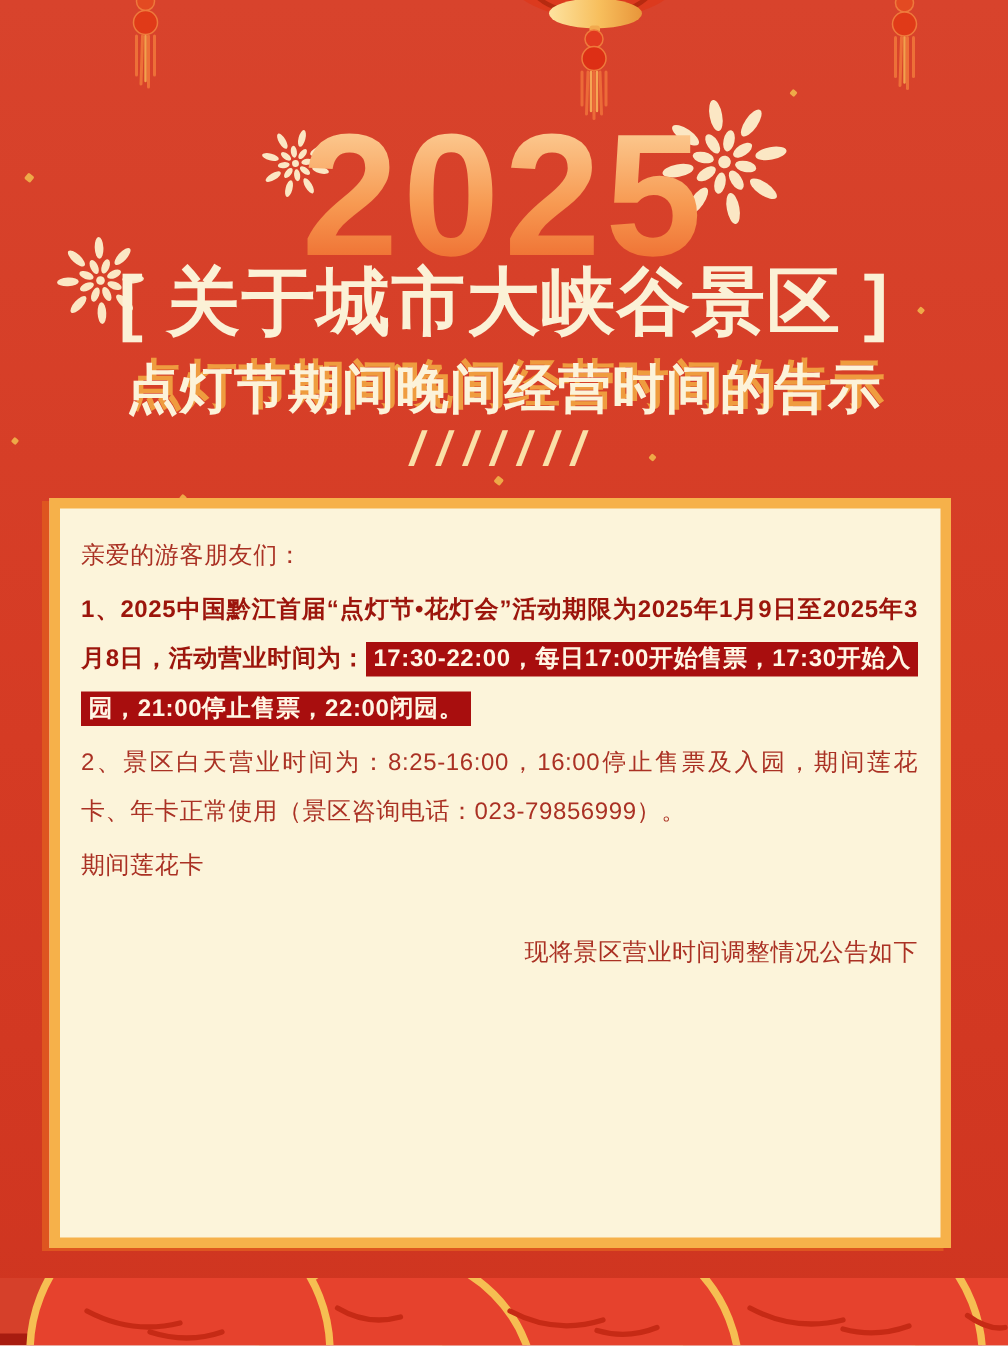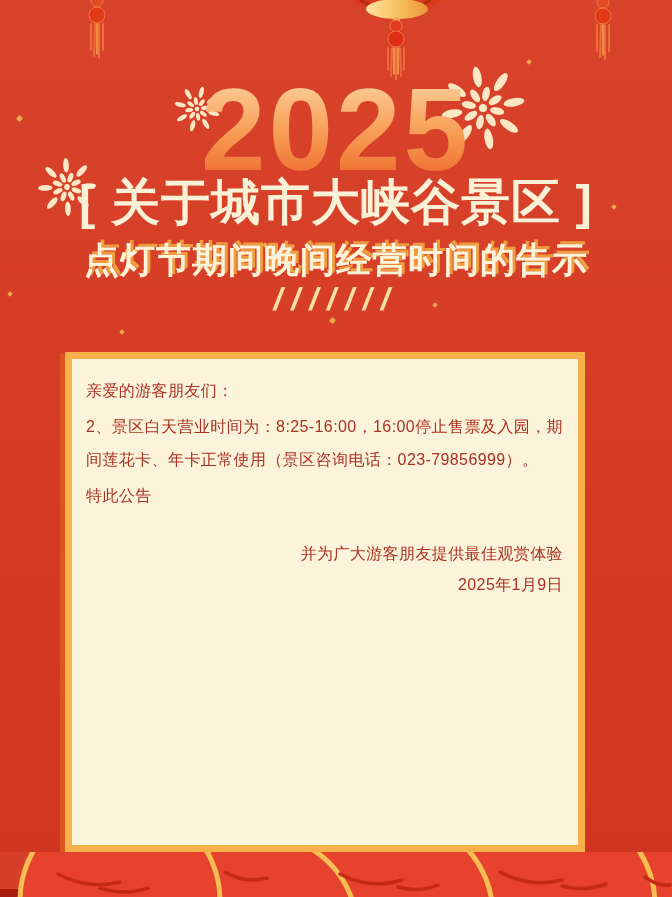--- a/index.html
+++ b/index.html
@@ -34,24 +34,23 @@
     font-size:35px;line-height:1.1;font-weight:bold;color:#FCF3DA;
     text-shadow:3px -3px 0 #EF9C3F;letter-spacing:1px;
   }
   .slashes{
     position:absolute;top:282px;left:0;width:100%;text-align:center;
     font-size:32px;line-height:1.1;font-weight:bold;font-style:italic;
     color:#FAE0A8;letter-spacing:9px;
   }
   
   .card{
-    position:absolute;left:33px;top:352px;width:520px;height:500px;box-sizing:border-box;
+    position:absolute;left:33px;top:332px;width:601px;height:500px;box-sizing:border-box;
     background:#FCF4DA;border:7px solid #F6B14A;box-shadow:-5px 2px 0 #DE5520;
     padding:15px 15px 0 14px;
-    margin-left:32px;
   }
   .card p{
     margin:0 0 3px;color:#AA3124;font-size:16px;line-height:33px;
     text-align:justify;letter-spacing:.4px;
   }
   .card p.strong{color:#9C150C;font-weight:bold;}
   .hl{
     background:#A80E0E;color:#FFF6E4;font-weight:bold;
     padding:3px 5px;box-decoration-break:clone;-webkit-box-decoration-break:clone;
   }
@@ -158,25 +157,25 @@
   <span class="spk" style="left:612px;top:205px;width:4px;height:4px;"></span>
   <span class="spk" style="left:120px;top:330px;width:4px;height:4px;"></span>
 
   <div class="year">2025</div>
   <div class="title">[ 关于城市大峡谷景区 ]</div>
   <div class="subtitle">点灯节期间晚间经营时间的告示</div>
   <div class="slashes">///////</div>
 
   <div class="card">
     <p>亲爱的游客朋友们：</p>
+    <p class="strong"><span>1、2025中国黔江首届“点灯节•花灯会”活动期限为2025年1月9日至2025年3月8日，活动营业时间为：</span><span class="hl">17:30-22:00，每日17:00开始售票，17:30开始入园，21:00停止售票，22:00闭园。</span></p>
     <p>2、景区白天营业时间为：8:25-16:00，16:00停止售票及入园，期间莲花卡、年卡正常使用（景区咨询电话：023-79856999）。</p>
-    <p>特此公告</p>
+    <p>期间莲花卡</p>
     <div class="signature">
-      <p>并为广大游客朋友提供最佳观赏体验</p>
-      <p>2025年1月9日</p>
+      <p>现将景区营业时间调整情况公告如下</p>
     </div>
   </div>
 
   <svg class="bottom-deco" width="672" height="45" viewBox="0 0 672 45">
     <rect x="0" y="0" width="672" height="45" fill="#D6402A"></rect>
     <rect x="0" y="37" width="672" height="8" fill="#A81C10"></rect>
     <g stroke="#F6BE52" stroke-width="5">
       <circle cx="700" cy="40" r="90" fill="#E6422D"></circle>
       <circle cx="555" cy="53" r="100" fill="#E6422D"></circle>
       <circle cx="393" cy="64" r="100" fill="#E6422D"></circle>

